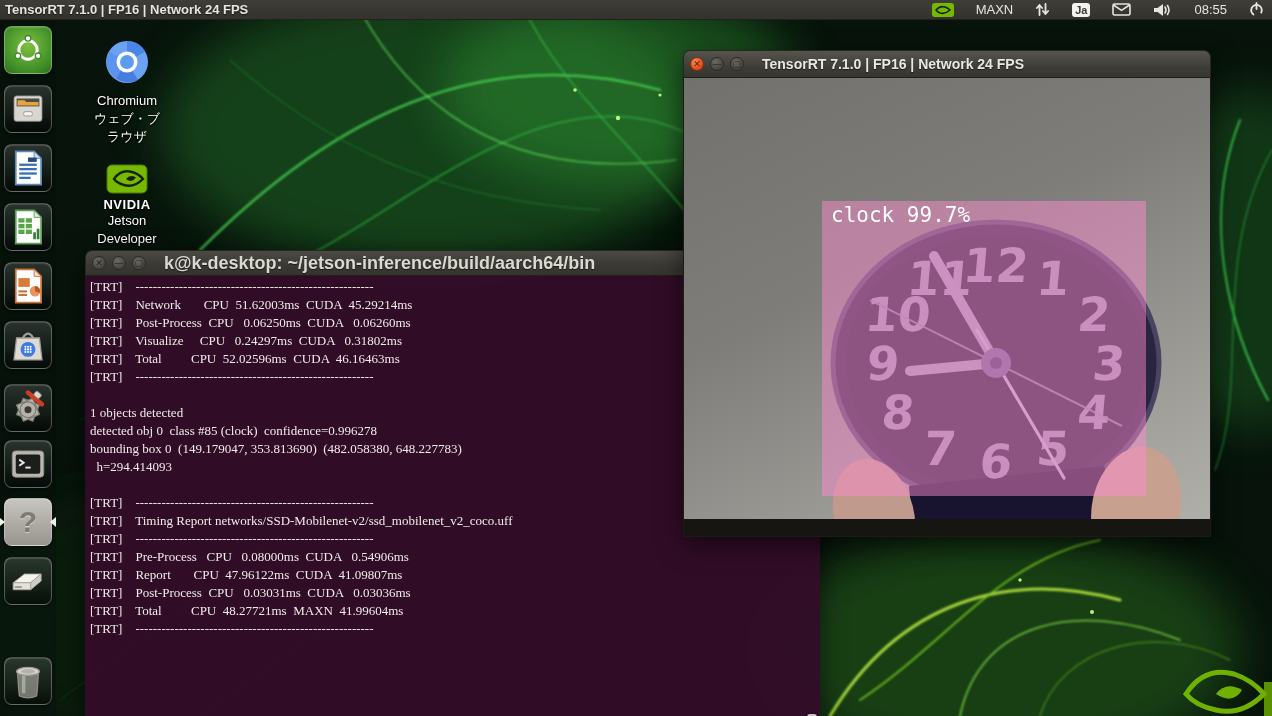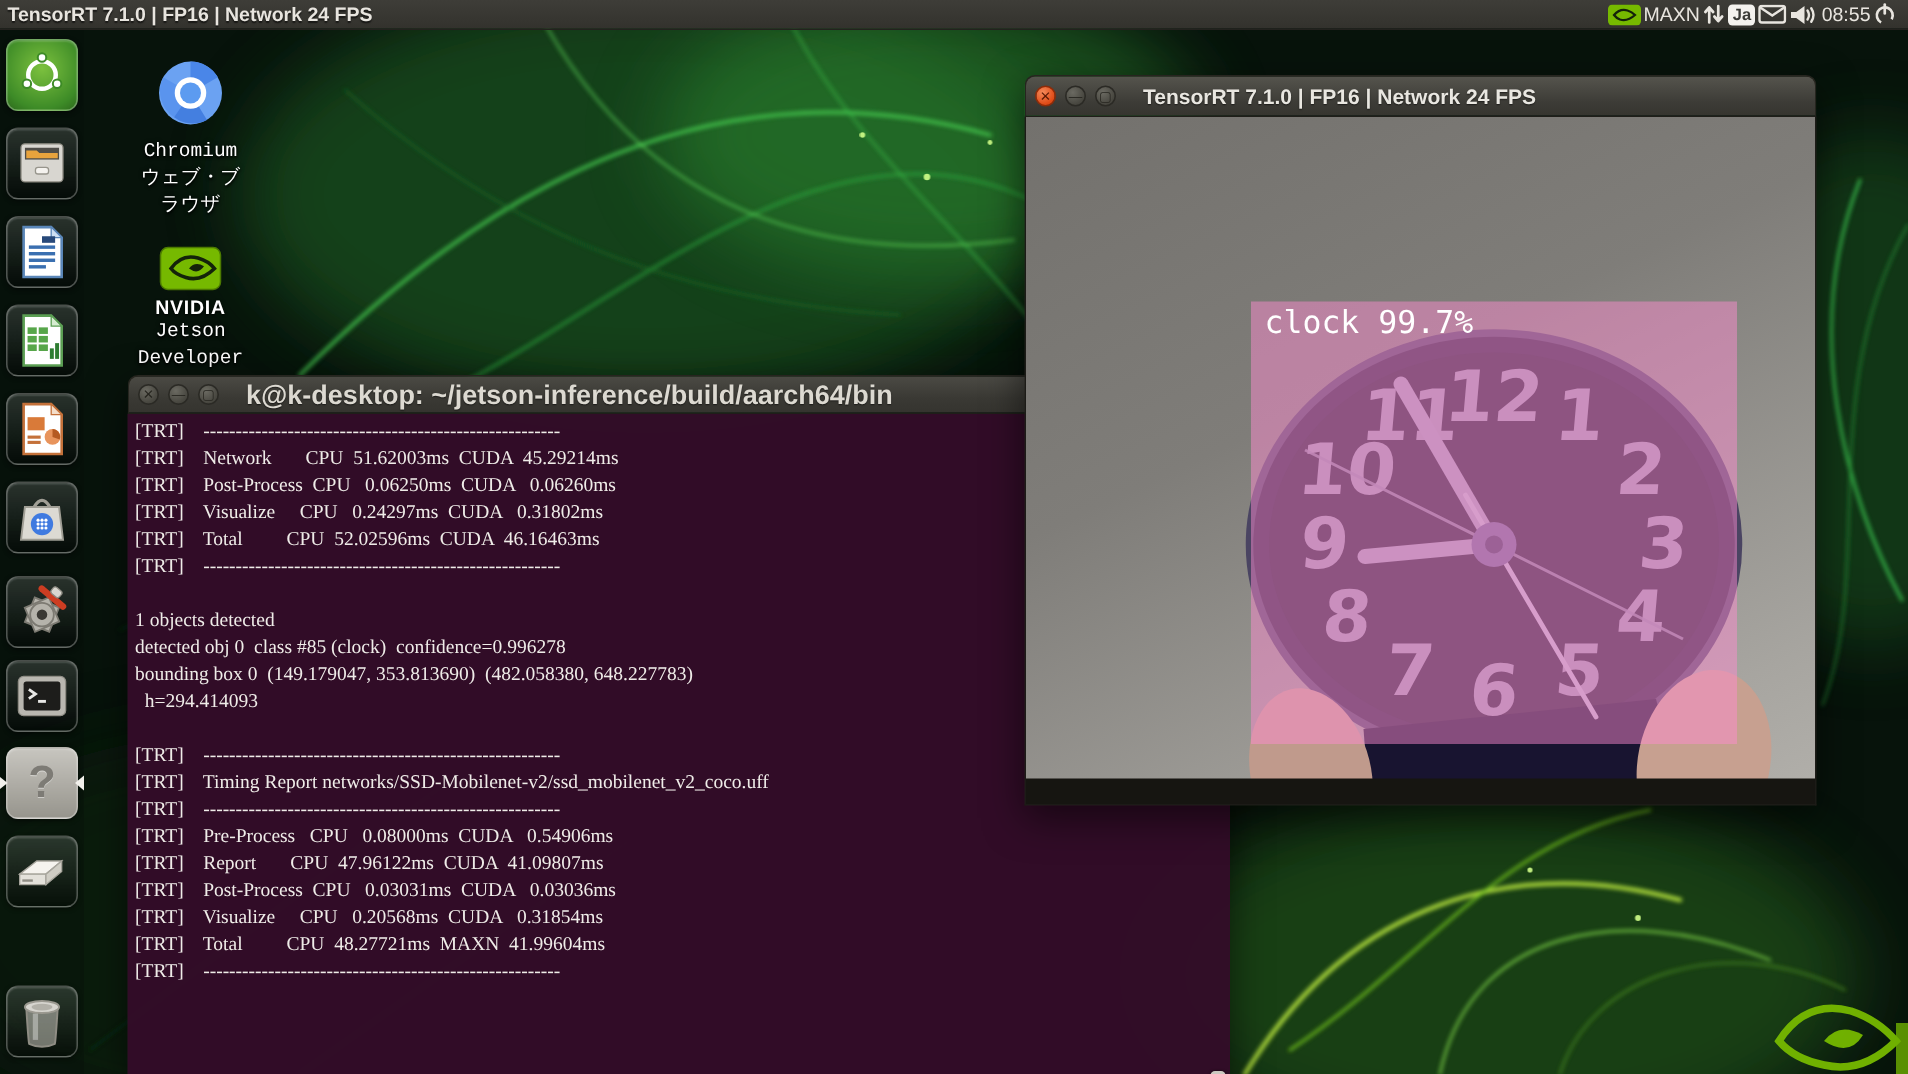--- a/index.html
+++ b/index.html
@@ -6,21 +6,21 @@
     font-family:"Liberation Sans",sans-serif;}
   .screen{position:absolute;inset:0;width:1272px;height:716px;overflow:hidden;}
   .wallpaper{position:absolute;top:0;left:0;}
 
   
   .panel{position:absolute;top:0;left:0;width:1272px;height:19px;
     background:linear-gradient(#3e3d38,#33322d);border-bottom:1px solid #23221e;
     display:flex;align-items:center;justify-content:space-between;z-index:60;}
   .panel-title{color:#e8e5df;font-weight:bold;font-size:13px;padding-left:5px;white-space:nowrap;
     text-shadow:0 1px 1px rgba(0,0,0,.6);}
-  .panel-right{display:flex;align-items:center;gap:2px;padding-right:8px;color:#e8e5df;font-size:13px;}
+  .panel-right{display:flex;align-items:center;gap:22px;padding-right:8px;color:#e8e5df;font-size:13px;}
   .panel-right .txt{white-space:nowrap;}
   .kbd-badge{background:#f4f2ee;color:#3a3a36;font-size:11px;font-weight:bold;border-radius:3px;
     padding:0 3px;line-height:14px;height:14px;display:inline-block;}
 
   
   .launcher{position:absolute;top:19px;left:0;width:56px;height:697px;
     background:rgba(8,14,9,.30);z-index:50;}
   .tile{position:absolute;left:4px;width:48px;height:48px;border-radius:8px;
     border:1px solid rgba(255,255,255,.28);box-sizing:border-box;
     background:linear-gradient(rgba(255,255,255,.14),rgba(0,0,0,.30));
@@ -30,21 +30,21 @@
   .tile.qtile{background:linear-gradient(#c7c5bf,#97958d);}
   .qmark{font-size:30px;font-weight:bold;color:#7d7b75;font-family:"Liberation Sans",sans-serif;
     text-shadow:0 1px 0 rgba(255,255,255,.45);}
   .focus-arrow-r{position:absolute;right:0;width:0;height:0;border-top:5px solid transparent;
     border-bottom:5px solid transparent;border-right:6px solid #f2f1ec;}
   .focus-arrow-l{position:absolute;left:0;width:0;height:0;border-top:4px solid transparent;
     border-bottom:4px solid transparent;border-left:5px solid #f2f1ec;}
 
   
   .desk-icon{position:absolute;width:110px;text-align:center;color:#fff;font-size:13px;z-index:5;}
-  .desk-icon .lbl{line-height:16px;margin-top:3px;text-shadow:0 1px 2px #000,0 0 3px #000;font-family:Liberation Mono, monospace;}
+  .desk-icon .lbl{line-height:16px;margin-top:3px;text-shadow:0 1px 2px #000,0 0 3px #000;}
   .desk-icon .lbl div{padding:1px 0;}
   .nv-brand{font-weight:bold;font-size:13px;letter-spacing:.5px;text-shadow:0 1px 2px #000;}
 
   
   .window{position:absolute;border-radius:8px 8px 0 0;box-shadow:0 8px 26px rgba(0,0,0,.55);}
   .titlebar{height:26px;border-radius:7px 7px 0 0;
     background:linear-gradient(#4b4a44,#3a3934 60%,#35342f);
     border:1px solid #26251f;border-bottom:1px solid #1f1e19;
     display:flex;align-items:center;box-sizing:border-box;}
   .wbtn{width:14px;height:14px;border-radius:50%;margin-left:6px;position:relative;
@@ -71,21 +71,21 @@
   .video-win .titlebar{height:28px;background:linear-gradient(#55544d,#3d3c37 65%,#36352f);}
   .video-win .title-text{color:#e9e7e1;font-size:14px;}
   .video-body{position:absolute;top:28px;left:0;right:0;bottom:0;overflow:hidden;
     background:linear-gradient(155deg,#73716d 0%,#7f7d79 40%,#a7a5a0 85%,#b2b0ab 100%);
     border:1px solid #1c1b17;border-top:none;box-sizing:border-box;}
   .clock-layer{position:absolute;top:0;left:0;}
   .clock-numbers{position:absolute;top:0;left:0;width:528px;height:459px;}
   .cnum{position:absolute;transform:translate(-50%,-50%) skewX(-5deg);
     font-family:"DejaVu Sans",sans-serif;font-weight:bold;font-size:47px;color:#97capsule;}
   .cnum{color:#9a92ad;}
-  .bbox{position:absolute;left:150px;top:123px;width:324px;height:295px;
+  .bbox{position:absolute;left:138px;top:123px;width:324px;height:295px;
     background:rgba(255,140,210,.48);}
   .bbox-label{position:absolute;left:9px;top:2px;color:#fff;
     font-family:"DejaVu Sans Mono","Liberation Mono",monospace;font-size:21px;white-space:pre;}
 </style>
 </head>
 <body>
 
 <div class="screen">
 
   <svg class="wallpaper" width="1272" height="716">
@@ -187,21 +187,20 @@
           <div class="tline">detected obj 0  class #85 (clock)  confidence=0.996278</div>
           <div class="tline">bounding box 0  (149.179047, 353.813690)  (482.058380, 648.227783)</div>
           <div class="tline">  h=294.414093</div>
           <div class="tline"> </div>
           <div class="tline">[TRT]    -------------------------------------------------------</div>
           <div class="tline">[TRT]    Timing Report networks/SSD-Mobilenet-v2/ssd_mobilenet_v2_coco.uff</div>
           <div class="tline">[TRT]    -------------------------------------------------------</div>
           <div class="tline">[TRT]    Pre-Process   CPU   0.08000ms  CUDA   0.54906ms</div>
           <div class="tline">[TRT]    Report       CPU  47.96122ms  CUDA  41.09807ms</div>
           <div class="tline">[TRT]    Post-Process  CPU   0.03031ms  CUDA   0.03036ms</div>
-          <div class="tline">[TRT]    Visualize     CPU   0.20568ms  CUDA   0.31854ms</div>
           <div class="tline">[TRT]    Total         CPU  48.27721ms  MAXN  41.99604ms</div>
           <div class="tline">[TRT]    -------------------------------------------------------</div>
         </div>
 
       <div class="term-scroll"></div>
     </div>
   </div>
 
   <div class="window video-win">
     <div class="titlebar">

